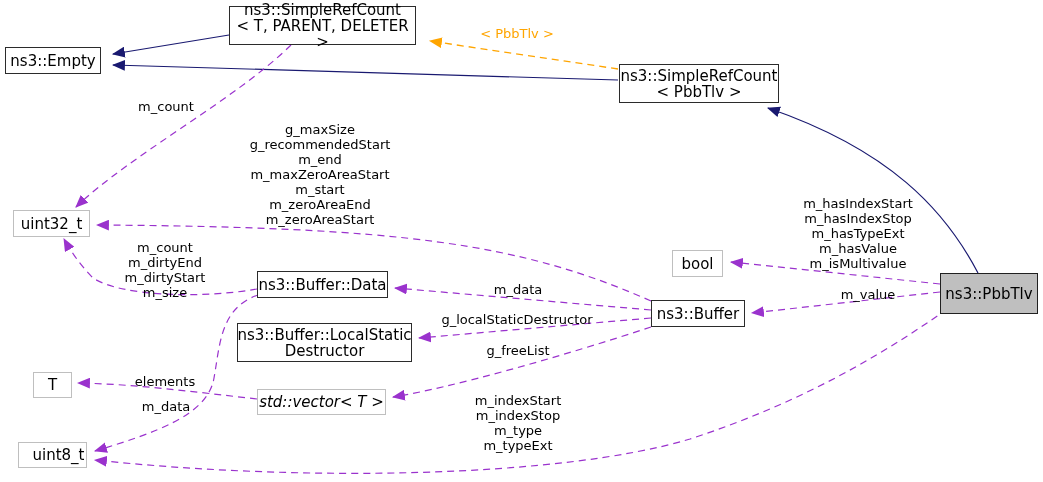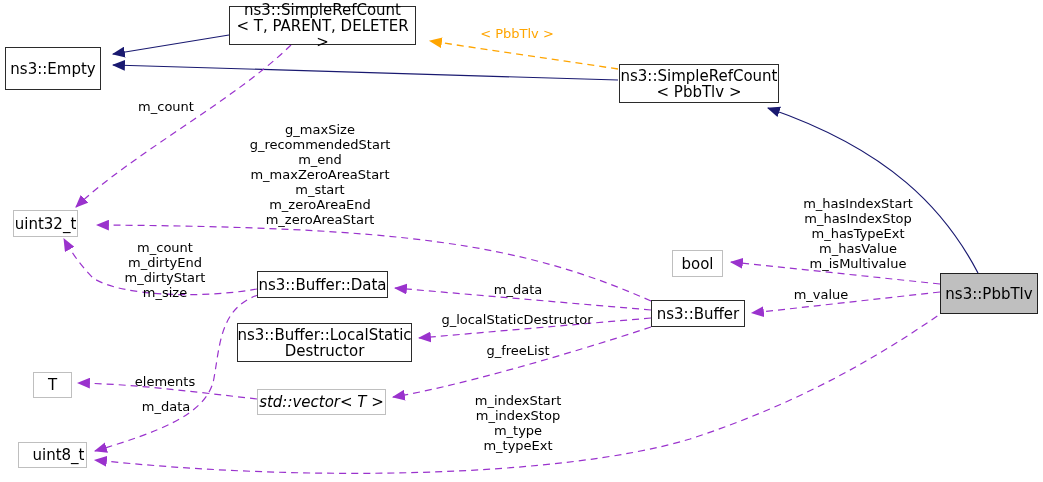--- a/index.html
+++ b/index.html
@@ -53,29 +53,29 @@
     <path d="M 940,284 L 731,262" fill="none" stroke-width="1.2" stroke-dasharray="7,5" marker-end="url(#ah-purple)" stroke="#9a32cd"></path>
     <path d="M 940,292 L 752,313" fill="none" stroke-width="1.2" stroke-dasharray="7,5" marker-end="url(#ah-purple)" stroke="#9a32cd"></path>
     <path d="M 651,310 L 395,288" fill="none" stroke-width="1.2" stroke-dasharray="7,5" marker-end="url(#ah-purple)" stroke="#9a32cd"></path>
     <path d="M 651,318 L 419,338" fill="none" stroke-width="1.2" stroke-dasharray="7,5" marker-end="url(#ah-purple)" stroke="#9a32cd"></path>
     <path d="M 651,327 C 560,357 450,388 393,397" fill="none" stroke-width="1.2" stroke-dasharray="7,5" marker-end="url(#ah-purple)" stroke="#9a32cd"></path>
     <path d="M 257,399 C 195,392 135,384 78,383" fill="none" stroke-width="1.2" stroke-dasharray="7,5" marker-end="url(#ah-purple)" stroke="#9a32cd"></path>
     <path d="M 258,295 C 220,308 220,345 214,378 C 208,415 155,433 95,451" fill="none" stroke-width="1.2" stroke-dasharray="7,5" marker-end="url(#ah-purple)" stroke="#9a32cd"></path>
     <path d="M 957,302 C 870,365 785,408 690,439 C 560,478 300,482 95,460" fill="none" stroke-width="1.2" stroke-dasharray="7,5" marker-end="url(#ah-purple)" stroke="#9a32cd"></path>
   </svg>
 
-  <div class="node" style="left:5px; top:47px; width:96px; height:43px;">ns3::Empty</div>
+  <div class="node" style="left:5px; top:47px; width:96px; height:27px;">ns3::Empty</div>
 
   <div class="node" style="left:229px; top:6px; width:187px; height:39px;">ns3::SimpleRefCount
 &lt; T, PARENT, DELETER &gt;</div>
 
   <div class="node" style="left:619px; top:64px; width:160px; height:39px;">ns3::SimpleRefCount
 &lt; PbbTlv &gt;</div>
 
-  <div class="node plain" style="left:13px; top:210px; width:65px; height:27px;">uint32_t</div>
+  <div class="node plain" style="left:13px; top:210px; width:77px; height:27px;">uint32_t</div>
 
   <div class="node" style="left:257px; top:271px; width:131px; height:27px;">ns3::Buffer::Data</div>
 
   <div class="node plain" style="left:672px; top:250px; width:51px; height:27px;">bool</div>
 
   <div class="node" style="left:651px; top:300px; width:94px; height:27px;">ns3::Buffer</div>
 
   <div class="node" style="left:237px; top:323px; width:175px; height:39px;">ns3::Buffer::LocalStatic
 Destructor</div>
 
@@ -103,21 +103,21 @@
 m_dirtyEnd
 m_dirtyStart
 m_size</div>
 
   <div class="elabel" style="left:858px; top:233px;">m_hasIndexStart
 m_hasIndexStop
 m_hasTypeExt
 m_hasValue
 m_isMultivalue</div>
 
-  <div class="elabel" style="left:821px; top:294px;">m_value</div>
+  <div class="elabel" style="left:868px; top:294px;">m_value</div>
 
   <div class="elabel" style="left:518px; top:289px;">m_data</div>
 
   <div class="elabel" style="left:517px; top:319px;">g_localStaticDestructor</div>
 
   <div class="elabel" style="left:518px; top:350px;">g_freeList</div>
 
   <div class="elabel" style="left:165px; top:381px;">elements</div>
 
   <div class="elabel" style="left:166px; top:406px;">m_data</div>

